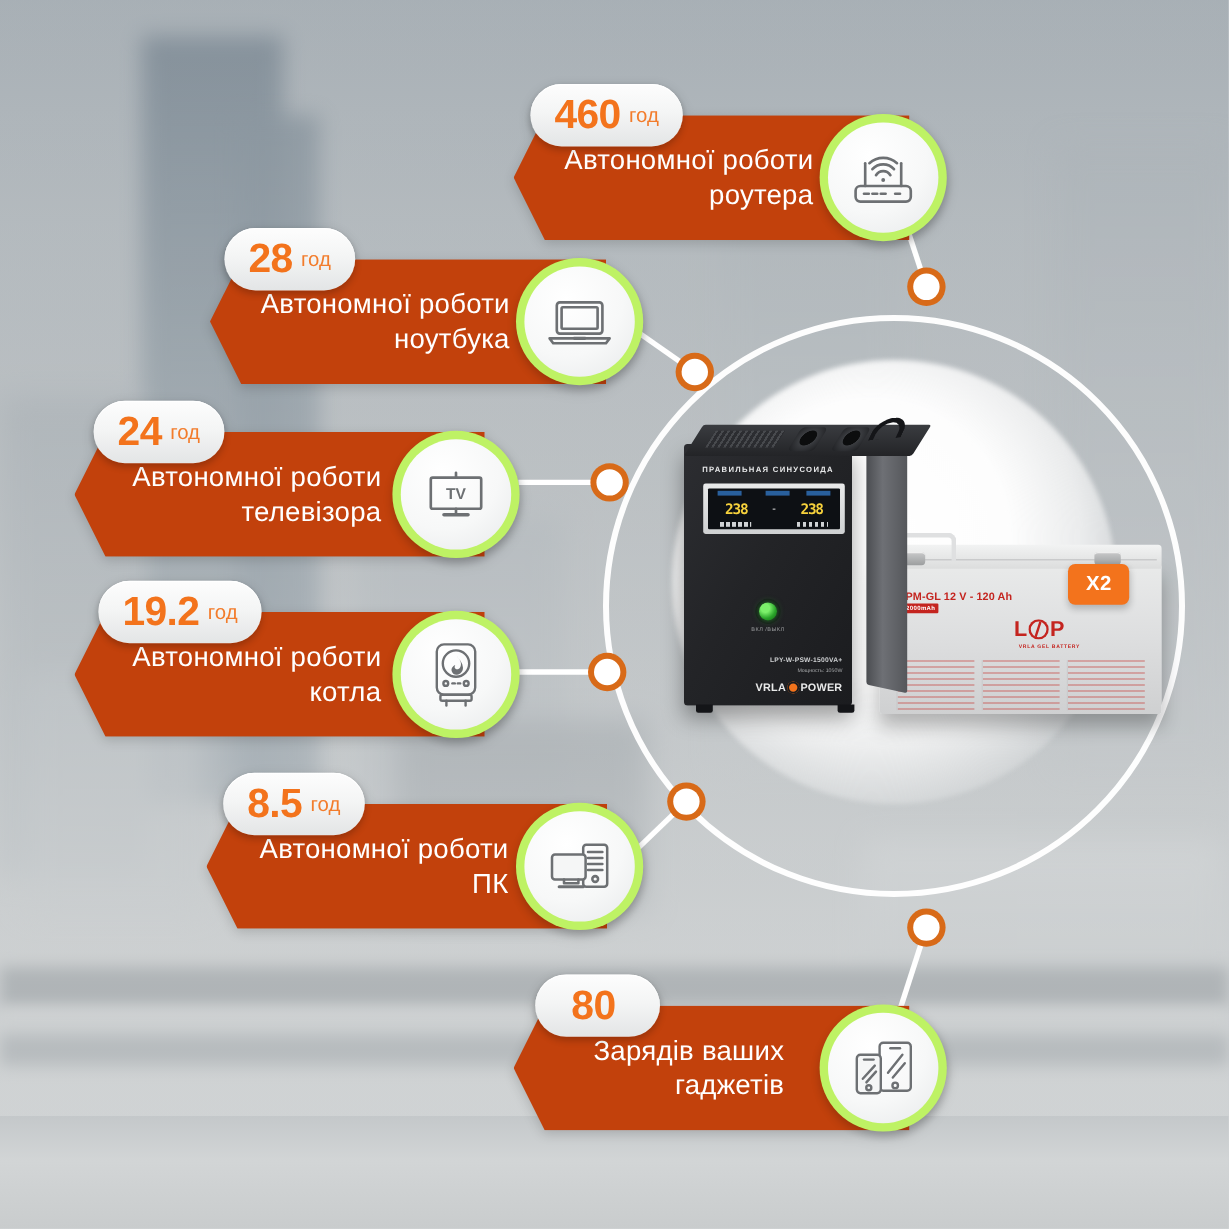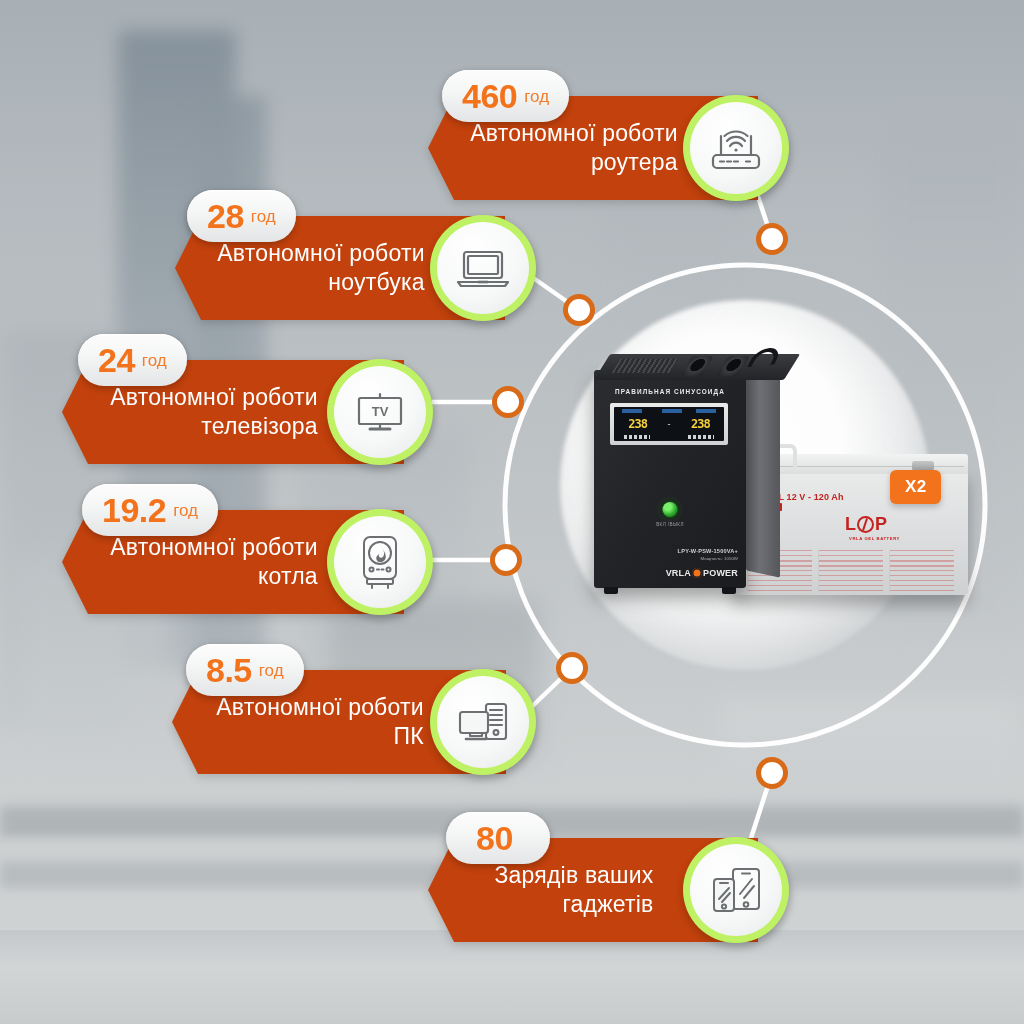--- a/index.html
+++ b/index.html
@@ -114,21 +114,21 @@
     width:92px; height:92px; border-radius:50%;
     background:radial-gradient(circle at 38% 30%, #ffffff 0%, #f7f8f8 55%, #e7e9ea 100%);
     display:flex; align-items:center; justify-content:center;
   }
   .bubble-in svg{ display:block; }
 
   
   .product{ position:absolute; left:570px; top:352px; width:400px; height:270px; }
 
   .ups{
-    position:absolute; left:24px; top:18px; width:152px; height:218px;
+    position:absolute; left:0; top:18px; width:140px; height:218px;
     background:linear-gradient(120deg,#2c2d31 0%,#232427 45%,#1b1c1f 100%);
     border-radius:3px;
     box-shadow:0 10px 18px rgba(0,0,0,.35);
   }
   .ups-top{
     position:absolute; left:8px; top:-16px; width:190px; height:26px;
     background:linear-gradient(180deg,#3a3c40,#232427);
     transform:skewX(-32deg);
     border-radius:2px;
   }

